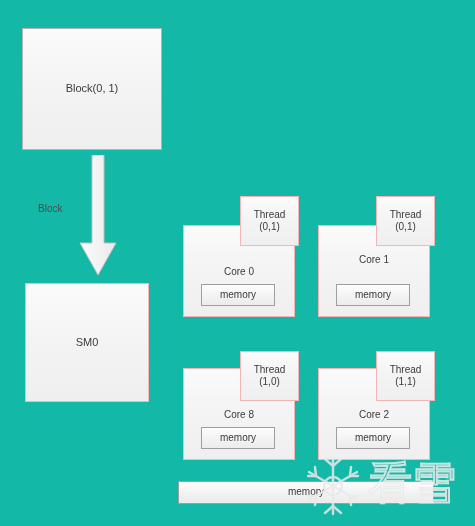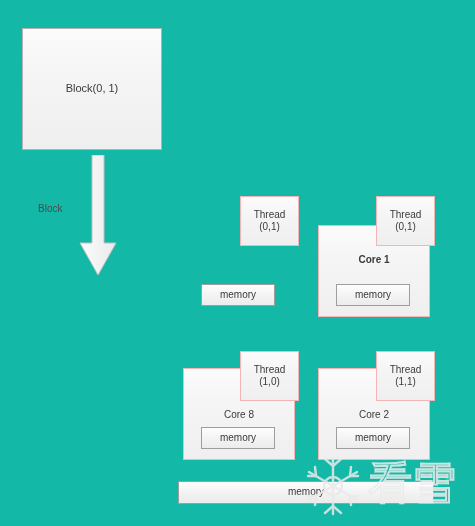--- a/index.html
+++ b/index.html
@@ -135,31 +135,37 @@
       <linearGradient id="arrowGrad" x1="0" y1="0" x2="1" y2="0">
         <stop offset="0%" stop-color="#fcfcfc"></stop>
         <stop offset="50%" stop-color="#f3f3f3"></stop>
         <stop offset="100%" stop-color="#e9e9e9"></stop>
       </linearGradient>
     </defs>
     <polygon points="18,0 30,0 30,88 42,88 24,120 6,88 18,88" fill="url(#arrowGrad)" stroke="#c2c2c2" stroke-width="1"></polygon>
   </svg>
   <div id="assign-label">Block</div>
 
-
+  <div class="box pink" id="sm-box">
+    <span>SM0</span>
+  </div>
+
+  <div class="box pink core-box" style="left:183px; top:225px; width:112px; height:92px;">
+    <span class="core-label" style="top:40px;">Core 0</span>
+  </div>
   <div class="box pink thread-box" style="left:240px; top:196px; width:59px; height:50px;">
     <span>Thread
 (0,1)</span>
   </div>
   <div class="box mem mem-box" style="left:201px; top:284px; width:74px; height:22px;">
     <span>memory</span>
   </div>
 
   <div class="box pink core-box" style="left:318px; top:225px; width:112px; height:92px;">
-    <span class="core-label" style="top:28px;font-weight:bold;">Core 1</span>
+    <span class="core-label" style="top:28px;">Core 1</span>
   </div>
   <div class="box pink thread-box" style="left:376px; top:196px; width:59px; height:50px;">
     <span>Thread
 (0,1)</span>
   </div>
   <div class="box mem mem-box" style="left:336px; top:284px; width:74px; height:22px;">
     <span>memory</span>
   </div>
 
   <div class="box pink core-box" style="left:183px; top:368px; width:112px; height:92px;">

